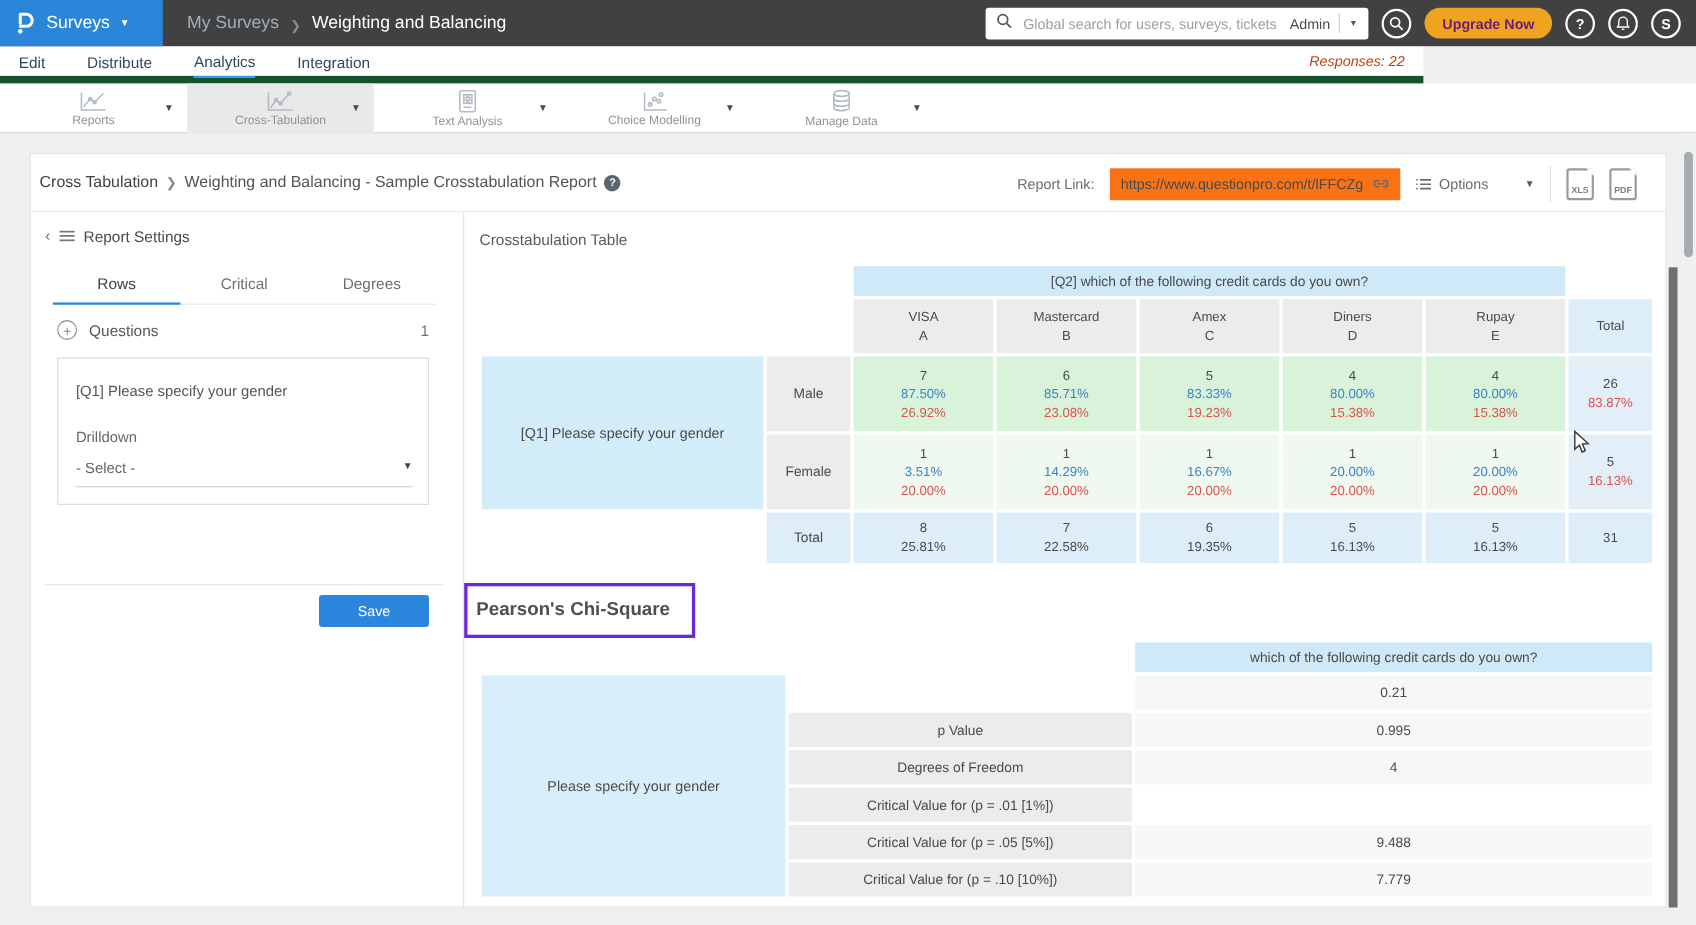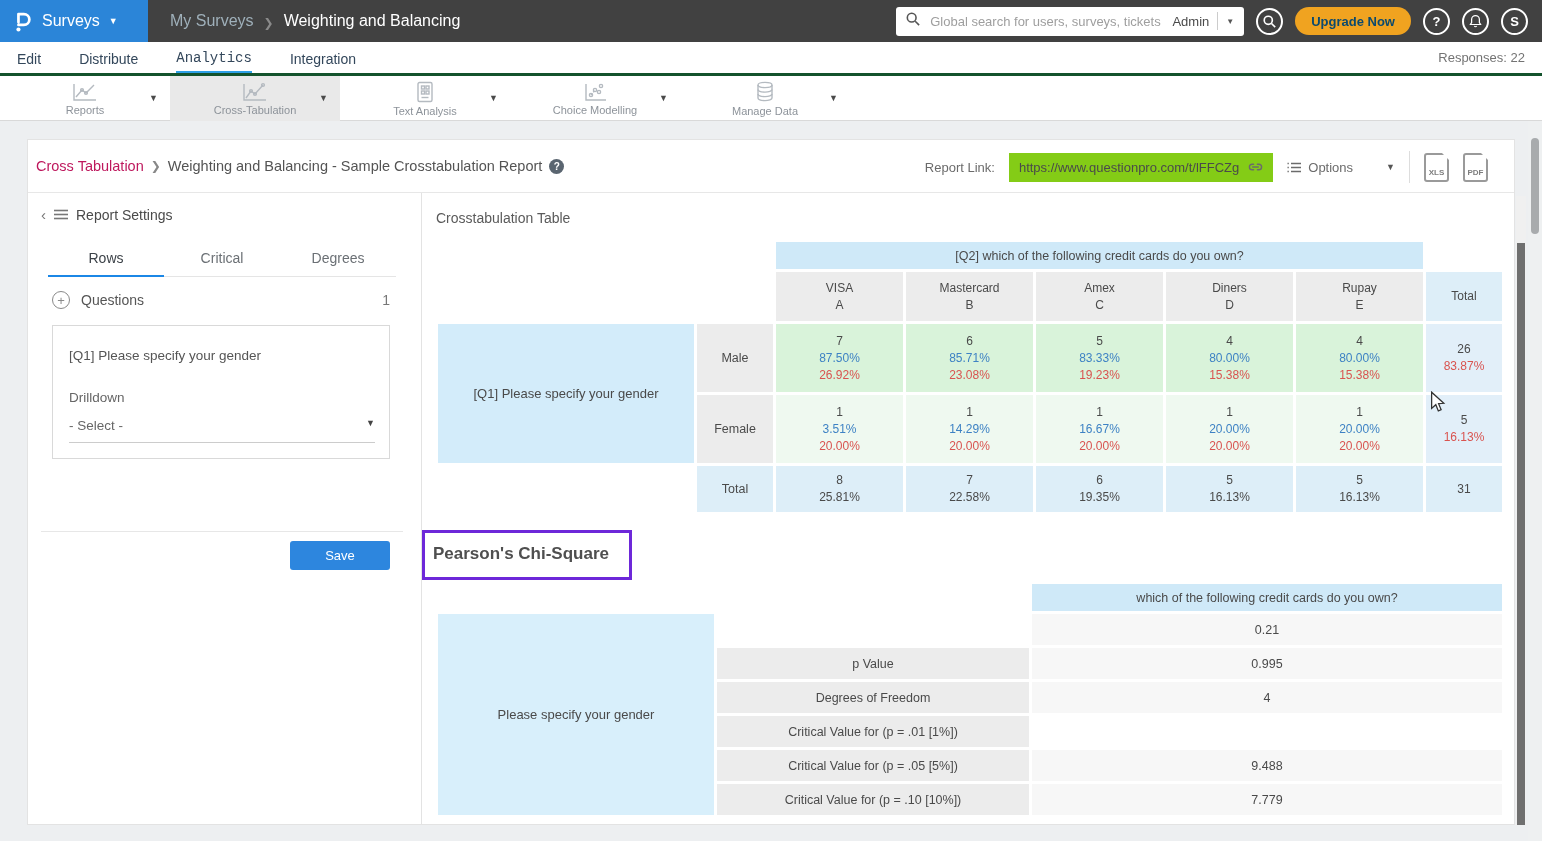--- a/index.html
+++ b/index.html
@@ -20,50 +20,50 @@
   .search{width:348px;height:29px;background:#fff;border-radius:3px;display:flex;
           align-items:center;padding:0 10px;box-sizing:border-box;gap:8px;}
   .search input{border:none;outline:none;flex:1;font-size:13px;color:#444;background:transparent;}
   .search input::placeholder{color:#9e9e9e;}
   .search-scope{font-size:13px;color:#4a4a4a;}
   .search-vdiv{width:1px;height:18px;background:#ccc;}
   .search .caret{font-size:8px;color:#555;}
   .circle-btn{width:27px;height:27px;border:2px solid #fff;border-radius:50%;display:flex;
               align-items:center;justify-content:center;color:#fff;font-size:13px;font-weight:bold;
               box-sizing:border-box;}
-  .upgrade{height:28px;padding:0 16px;border-radius:14px;background:#f0a320;color:#0c4a6e;
+  .upgrade{height:28px;padding:0 16px;border-radius:14px;background:#f0a320;color:#701a75;
            font-size:13px;font-weight:bold;display:flex;align-items:center;border:none;}
   
-  .subnav{position:absolute;left:0;top:42px;width:1542px;height:34px;background:#fff;
-          border-bottom:3px solid #14532d;display:flex;align-items:center;gap:38px;
+  .subnav{position:absolute;left:0;top:42px;width:1294px;height:34px;background:#fff;
+          border-bottom:7px solid #14532d;display:flex;align-items:center;gap:38px;
           padding:0 17px;box-sizing:border-box;}
   .nav-item{font-size:14px;color:#33475b;padding:7px 0 5px 0;}
-  .nav-item.active{border-bottom:2px solid #2e9fe6;font-family:Liberation Mono, monospace;}
-  .responses{margin-left:auto;font-size:13px;color:#737373;}
+  .nav-item.active{border-bottom:2px solid #2e9fe6;}
+  .responses{margin-left:auto;font-size:13px;color:#c2410c;font-style:italic;}
   
   .ribbon{position:absolute;left:0;top:76px;width:1542px;height:45px;background:#fff;
           border-bottom:1px solid #d9d9d9;display:flex;box-sizing:border-box;}
   .rb-item{width:170px;height:45px;position:relative;display:flex;flex-direction:column;
            align-items:center;justify-content:center;gap:2px;}
   .rb-item.active{background:#e9e9e9;}
   .rb-label{font-size:11px;color:#8d939a;}
   .rb-caret{position:absolute;right:12px;top:17px;font-size:9px;color:#4a4a4a;}
   .rb-ic{stroke:#b4bac0;fill:none;stroke-width:1.4;}
   
   .card{position:absolute;left:27px;top:139px;width:1488px;height:686px;background:#fff;
         border:1px solid #e3e3e3;box-sizing:border-box;}
   .card-crumb{position:absolute;left:8px;top:18px;display:flex;align-items:center;gap:7px;font-size:14.5px;}
-  .crumb-link{color:#be185d;}
+  .crumb-link{color:#404040;}
   .crumb-sep{color:#888;font-size:12px;}
   .crumb-title{color:#545454;}
   .help-badge{width:15px;height:15px;border-radius:50%;background:#5a6570;color:#fff;
               font-size:10px;font-weight:bold;display:flex;align-items:center;justify-content:center;}
   .head-right{position:absolute;right:26px;top:11px;display:flex;align-items:center;gap:14px;
               font-size:13px;color:#6b6b6b;}
-  .url-pill{background:#84cc16;padding:7px 10px;display:flex;align-items:center;gap:9px;
+  .url-pill{background:#f97316;padding:7px 10px;display:flex;align-items:center;gap:9px;
             font-size:13px;color:#4a4a4a;}
   .options{display:flex;align-items:center;gap:7px;color:#6b6b6b;}
   .options .caret{font-size:9px;color:#555;margin-left:26px;}
   .head-vdiv{width:1px;height:32px;background:#ddd;}
   .file-ic{width:25px;height:29px;border:2px solid #9a9a9a;border-radius:3px;position:relative;
            color:#7d7d7d;font-size:8px;font-weight:bold;display:flex;align-items:flex-end;
            justify-content:center;padding-bottom:3px;box-sizing:border-box;background:#fff;}
   .file-ic::before{content:"";position:absolute;right:-2px;top:-2px;width:0;height:0;
            border-left:7px solid transparent;border-top:7px solid #fff;}
   .head-div{position:absolute;left:0;top:52px;width:100%;height:1px;background:#e7e7e7;}

